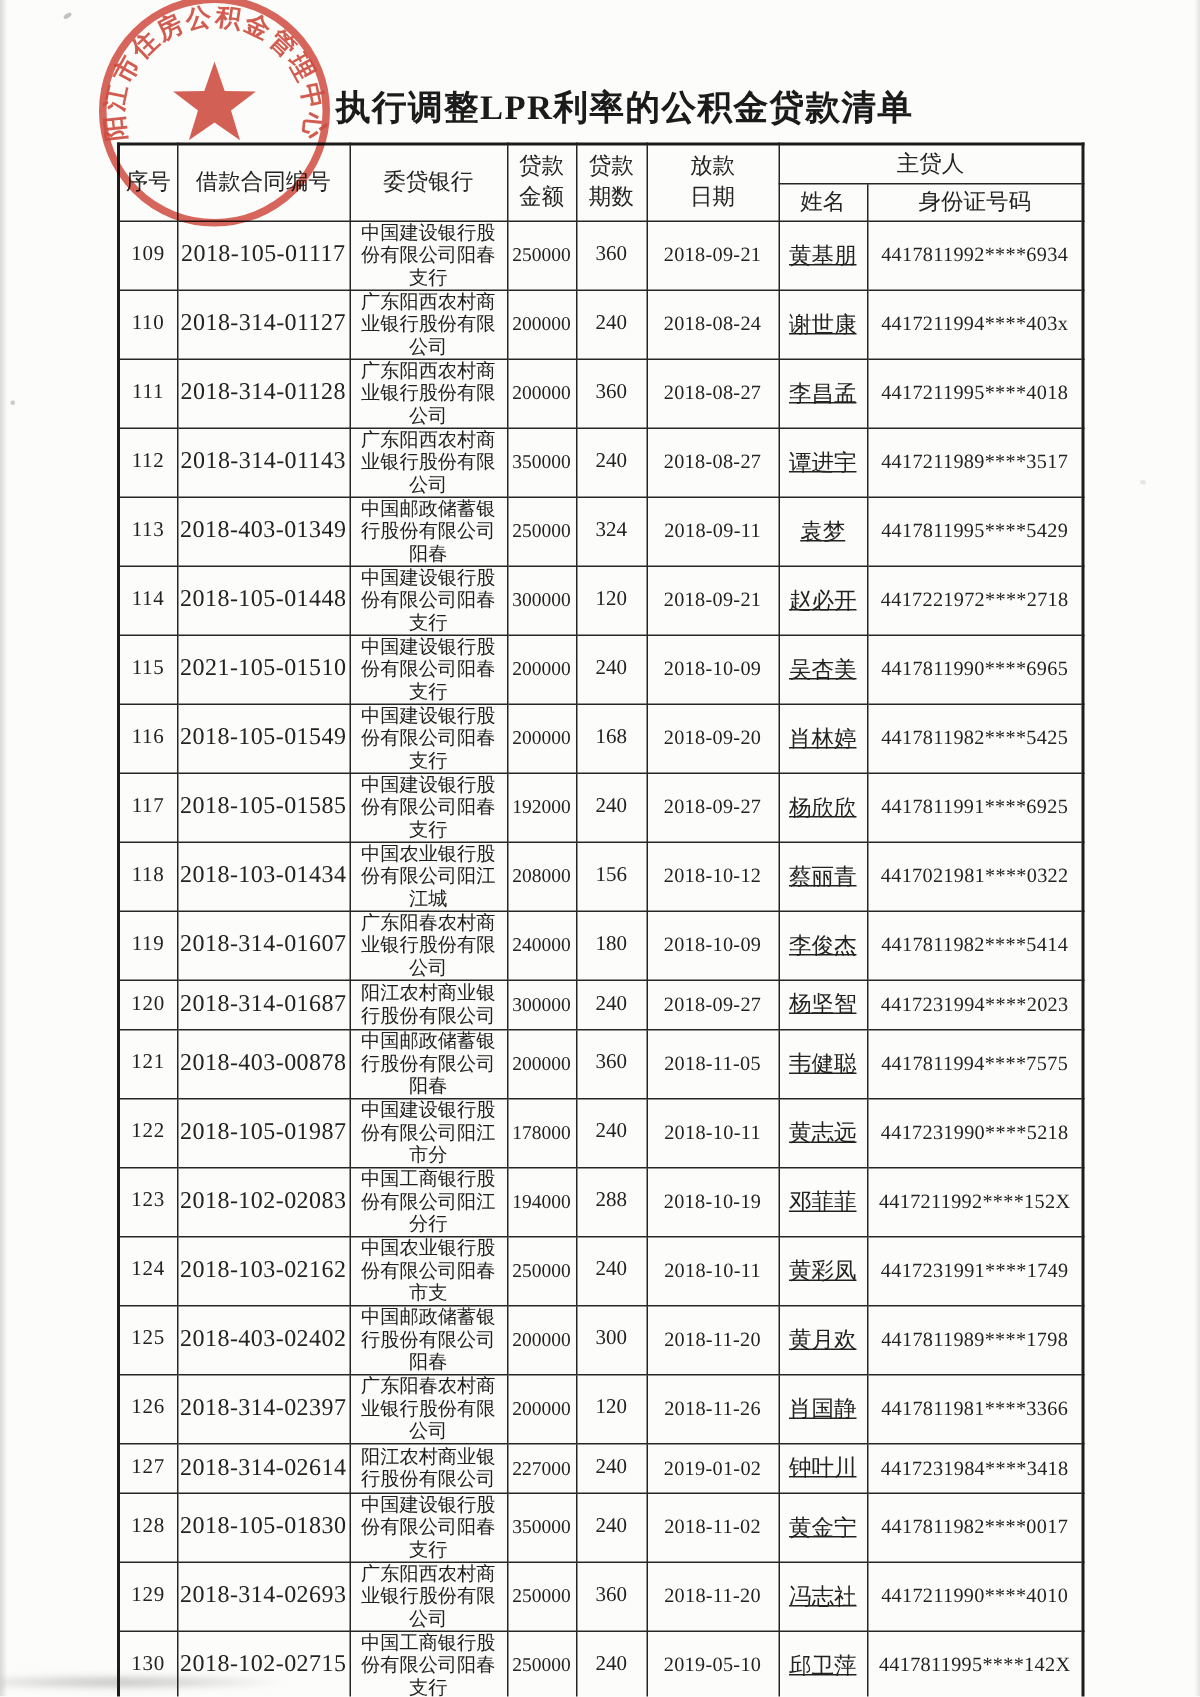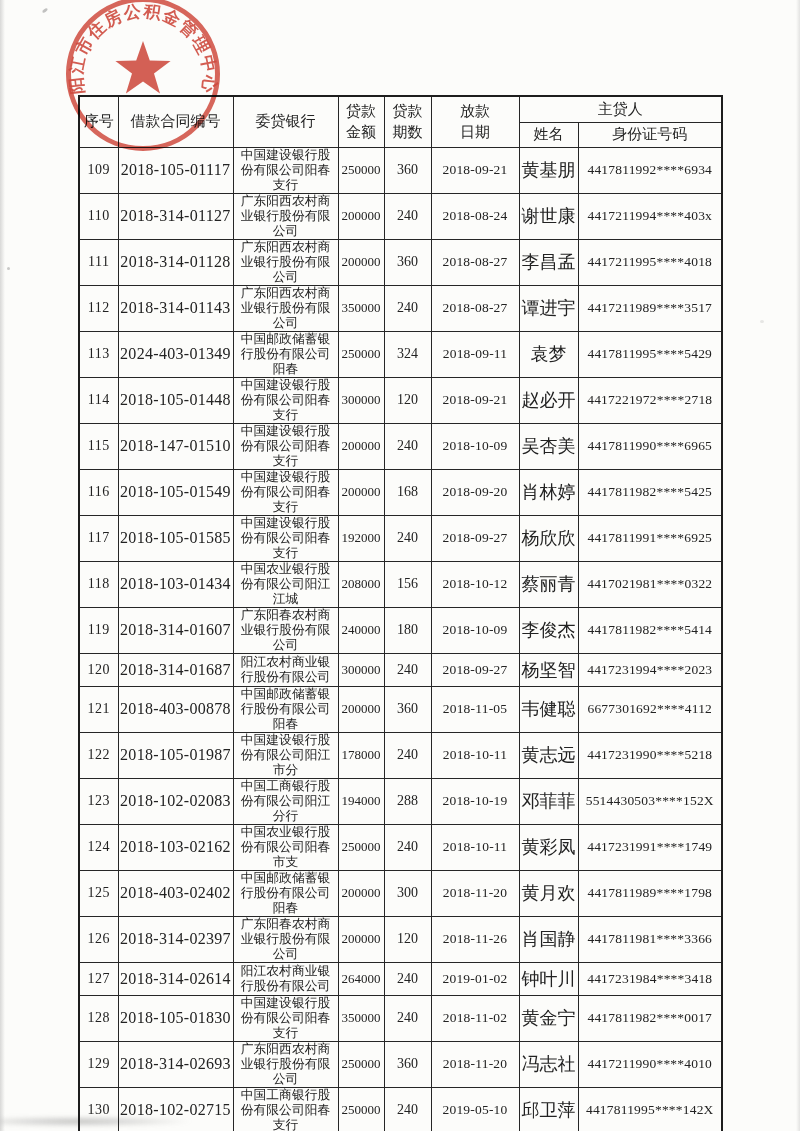--- a/index.html
+++ b/index.html
@@ -48,40 +48,41 @@
   thead tr.h2{height:25px;}
   thead th{font-size:15px;color:#242424;}
   .vblock{display:inline-block;width:2em;line-height:1.4;text-align:right;}
   tbody tr{height:33.2px;}
   td.col-seq{font-size:14px;letter-spacing:.5px;margin-left:20px;}
   td.col-contract{font-size:16px;letter-spacing:.3px;white-space:nowrap;}
   td.col-bank{font-size:12.8px;line-height:15px;word-break:break-all;color:#1f1f1f;}
   td.col-amount{font-size:13px;letter-spacing:0;}
   td.col-term{font-size:14px;}
   td.col-date{font-size:13.5px;white-space:nowrap;letter-spacing:.2px;}
-  td.col-name{font-size:18px;}
+  td.col-name{font-size:15px;text-decoration:underline;}
   td.col-id{font-size:13.5px;white-space:nowrap;letter-spacing:.2px;}
 
   
   .stamp{position:absolute;left:60px;top:-5px;width:166px;height:166px;
     mix-blend-mode:multiply;opacity:.9;pointer-events:none;}
 </style>
 </head>
 <body>
 
 <div class="page">
 
   <div class="edge-left"></div>
   <div class="edge-right"></div>
   <div class="streak-bottom"></div>
   <div class="speck s1"></div>
   <div class="speck s2"></div>
   <div class="speck s3"></div>
   <div class="speck s4"></div>
 
+  <div class="doc-title">执行调整LPR利率的公积金贷款清单</div>
 
   <table class="loans">
     <colgroup>
       <col style="width:39px">
         <col style="width:115px">
         <col style="width:105px">
       <col style="width:46px">
         <col style="width:47px">
         <col style="width:88px">
       <col style="width:59px">
@@ -138,41 +139,41 @@
           <td class="col-contract">2018-314-01143</td>
           <td class="col-bank">广东阳西农村商业银行股份有限公司</td>
           <td class="col-amount">350000</td>
           <td class="col-term">240</td>
           <td class="col-date">2018-08-27</td>
           <td class="col-name">谭进宇</td>
           <td class="col-id">4417211989****3517</td>
         </tr>
         <tr>
           <td class="col-seq">113</td>
-          <td class="col-contract">2024-403-01349</td>
+          <td class="col-contract">2018-403-01349</td>
           <td class="col-bank">中国邮政储蓄银行股份有限公司阳春</td>
           <td class="col-amount">250000</td>
           <td class="col-term">324</td>
           <td class="col-date">2018-09-11</td>
           <td class="col-name">袁梦</td>
           <td class="col-id">4417811995****5429</td>
         </tr>
         <tr>
           <td class="col-seq">114</td>
           <td class="col-contract">2018-105-01448</td>
           <td class="col-bank">中国建设银行股份有限公司阳春支行</td>
           <td class="col-amount">300000</td>
           <td class="col-term">120</td>
           <td class="col-date">2018-09-21</td>
           <td class="col-name">赵必开</td>
           <td class="col-id">4417221972****2718</td>
         </tr>
         <tr>
           <td class="col-seq">115</td>
-          <td class="col-contract">2018-147-01510</td>
+          <td class="col-contract">2021-105-01510</td>
           <td class="col-bank">中国建设银行股份有限公司阳春支行</td>
           <td class="col-amount">200000</td>
           <td class="col-term">240</td>
           <td class="col-date">2018-10-09</td>
           <td class="col-name">吴杏美</td>
           <td class="col-id">4417811990****6965</td>
         </tr>
         <tr>
           <td class="col-seq">116</td>
           <td class="col-contract">2018-105-01549</td>
@@ -224,41 +225,41 @@
           <td class="col-id">4417231994****2023</td>
         </tr>
         <tr>
           <td class="col-seq">121</td>
           <td class="col-contract">2018-403-00878</td>
           <td class="col-bank">中国邮政储蓄银行股份有限公司阳春</td>
           <td class="col-amount">200000</td>
           <td class="col-term">360</td>
           <td class="col-date">2018-11-05</td>
           <td class="col-name">韦健聪</td>
-          <td class="col-id">6677301692****4112</td>
+          <td class="col-id">4417811994****7575</td>
         </tr>
         <tr>
           <td class="col-seq">122</td>
           <td class="col-contract">2018-105-01987</td>
           <td class="col-bank">中国建设银行股份有限公司阳江市分</td>
           <td class="col-amount">178000</td>
           <td class="col-term">240</td>
           <td class="col-date">2018-10-11</td>
           <td class="col-name">黄志远</td>
           <td class="col-id">4417231990****5218</td>
         </tr>
         <tr>
           <td class="col-seq">123</td>
           <td class="col-contract">2018-102-02083</td>
           <td class="col-bank">中国工商银行股份有限公司阳江分行</td>
           <td class="col-amount">194000</td>
           <td class="col-term">288</td>
           <td class="col-date">2018-10-19</td>
           <td class="col-name">邓菲菲</td>
-          <td class="col-id">5514430503****152X</td>
+          <td class="col-id">4417211992****152X</td>
         </tr>
         <tr>
           <td class="col-seq">124</td>
           <td class="col-contract">2018-103-02162</td>
           <td class="col-bank">中国农业银行股份有限公司阳春市支</td>
           <td class="col-amount">250000</td>
           <td class="col-term">240</td>
           <td class="col-date">2018-10-11</td>
           <td class="col-name">黄彩凤</td>
           <td class="col-id">4417231991****1749</td>
@@ -280,21 +281,21 @@
           <td class="col-amount">200000</td>
           <td class="col-term">120</td>
           <td class="col-date">2018-11-26</td>
           <td class="col-name">肖国静</td>
           <td class="col-id">4417811981****3366</td>
         </tr>
         <tr>
           <td class="col-seq">127</td>
           <td class="col-contract">2018-314-02614</td>
           <td class="col-bank">阳江农村商业银行股份有限公司</td>
-          <td class="col-amount">264000</td>
+          <td class="col-amount">227000</td>
           <td class="col-term">240</td>
           <td class="col-date">2019-01-02</td>
           <td class="col-name">钟叶川</td>
           <td class="col-id">4417231984****3418</td>
         </tr>
         <tr>
           <td class="col-seq">128</td>
           <td class="col-contract">2018-105-01830</td>
           <td class="col-bank">中国建设银行股份有限公司阳春支行</td>
           <td class="col-amount">350000</td>

